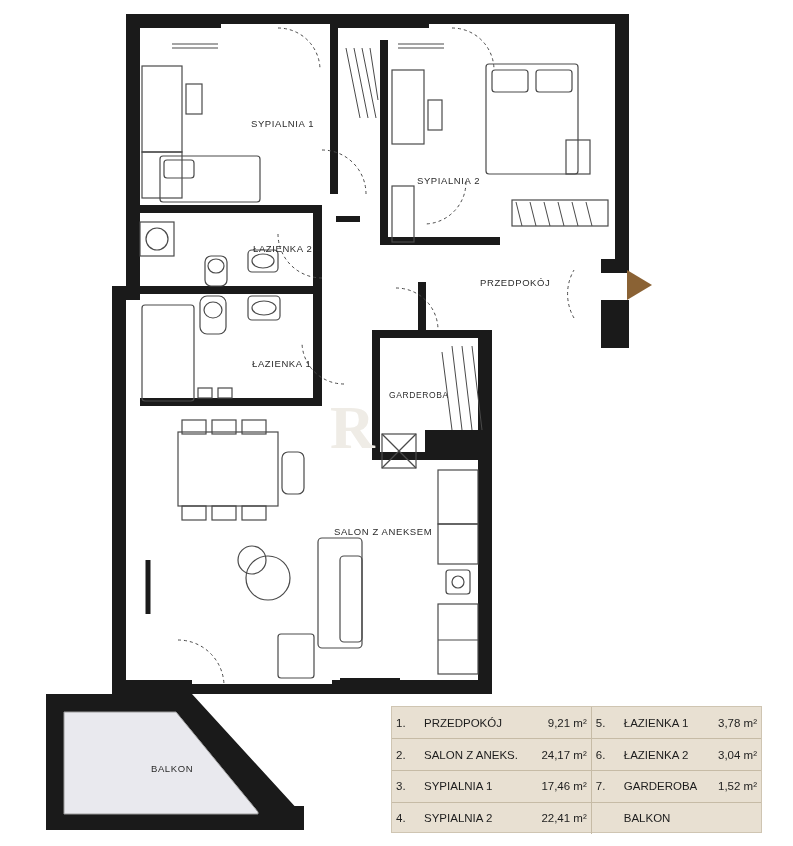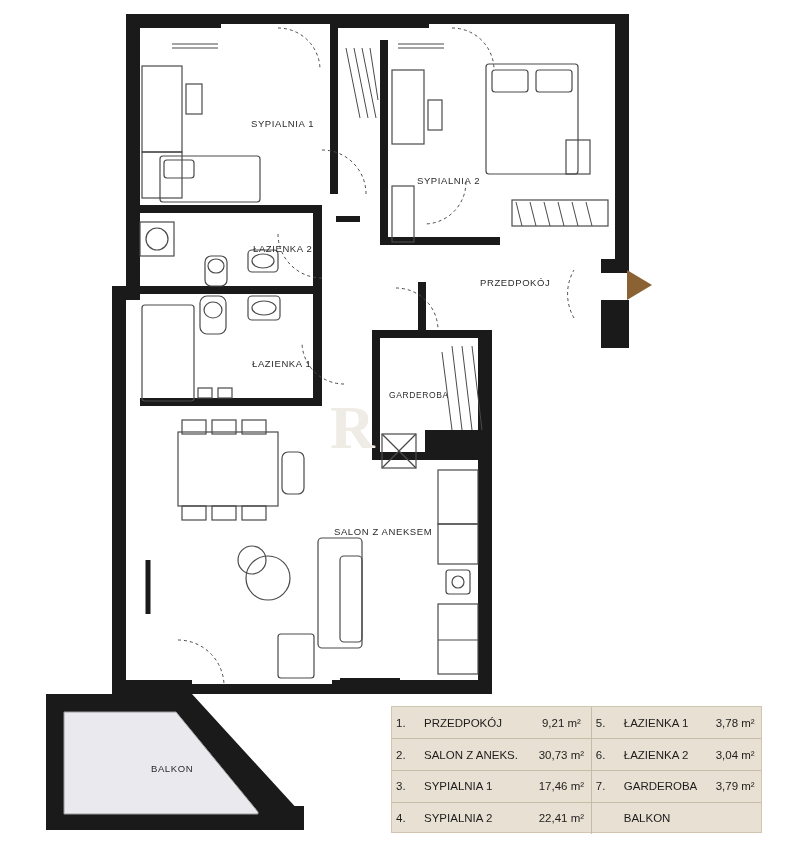--- a/index.html
+++ b/index.html
@@ -7,21 +7,21 @@
   #plan{position:absolute;left:0;top:0;width:793px;height:846px;}
   .roomlabel{position:absolute;font-size:9.5px;letter-spacing:.6px;color:#2b2b2b;white-space:nowrap;font-family:"Liberation Sans",sans-serif;}
   .watermark{position:absolute;left:330px;top:392px;font-size:62px;font-weight:bold;color:#efece6;letter-spacing:6px;font-family:"Liberation Serif",serif;}
   
   #legend{position:absolute;left:391px;top:706px;width:371px;height:127px;background:#e8e0d2;border:1px solid #cfc5b2;box-sizing:border-box;}
   #legend table{width:100%;height:100%;border-collapse:collapse;}
   #legend td{font-size:11.5px;color:#1d1d1d;padding:0 4px;vertical-align:middle;font-family:"Liberation Sans",sans-serif;}
   #legend tr{height:31.7px;}
   .ln{width:20px;}
   .lname{}
-  .lval{text-align:center;padding-right:12px;white-space:nowrap;margin-top:20px;}
+  .lval{text-align:right;padding-right:12px;white-space:nowrap;margin-top:20px;}
   .vline{border-left:1px solid #c6bba6;}
   .hline{border-bottom:1px solid #c6bba6;}
   .arrow{position:absolute;width:0;height:0;border-top:15px solid transparent;border-bottom:15px solid transparent;border-left:25px solid #8a6234;left:627px;top:270px;}
 </style>
 </head>
 <body>
 
 <svg id="plan" viewBox="0 0 793 846">
   <g fill="#1a1a1a">
 
@@ -182,32 +182,32 @@
       <td class="ln hline">1.</td>
       <td class="lname hline">PRZEDPOKÓJ</td>
       <td class="lval hline">9,21 m²</td>
       <td class="ln vline hline">5.</td>
       <td class="lname hline">ŁAZIENKA 1</td>
       <td class="lval hline">3,78 m²</td>
     </tr>
     <tr>
       <td class="ln hline">2.</td>
       <td class="lname hline">SALON Z ANEKS.</td>
-      <td class="lval hline">30,73 m²</td>
+      <td class="lval hline">24,17 m²</td>
       <td class="ln vline hline">6.</td>
       <td class="lname hline">ŁAZIENKA 2</td>
       <td class="lval hline">3,04 m²</td>
     </tr>
     <tr>
       <td class="ln hline">3.</td>
       <td class="lname hline">SYPIALNIA 1</td>
       <td class="lval hline">17,46 m²</td>
       <td class="ln vline hline">7.</td>
       <td class="lname hline">GARDEROBA</td>
-      <td class="lval hline">3,79 m²</td>
+      <td class="lval hline">1,52 m²</td>
     </tr>
     <tr>
       <td class="ln">4.</td>
       <td class="lname">SYPIALNIA 2</td>
       <td class="lval">22,41 m²</td>
       <td class="ln vline"></td>
       <td class="lname">BALKON</td>
       <td class="lval"></td>
     </tr>
   </tbody>

